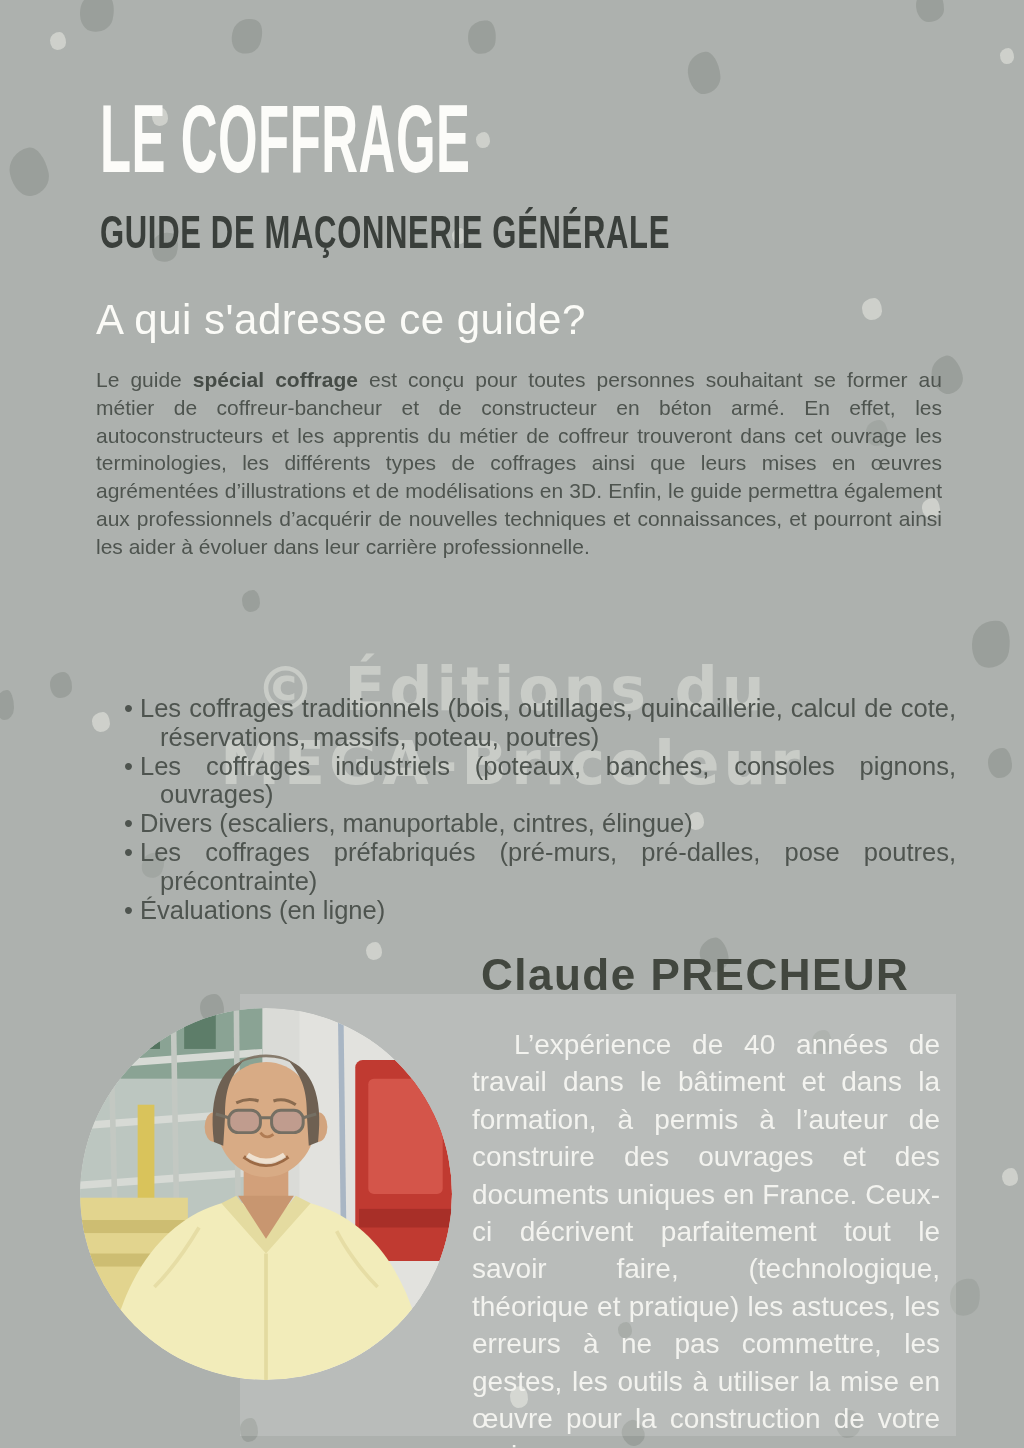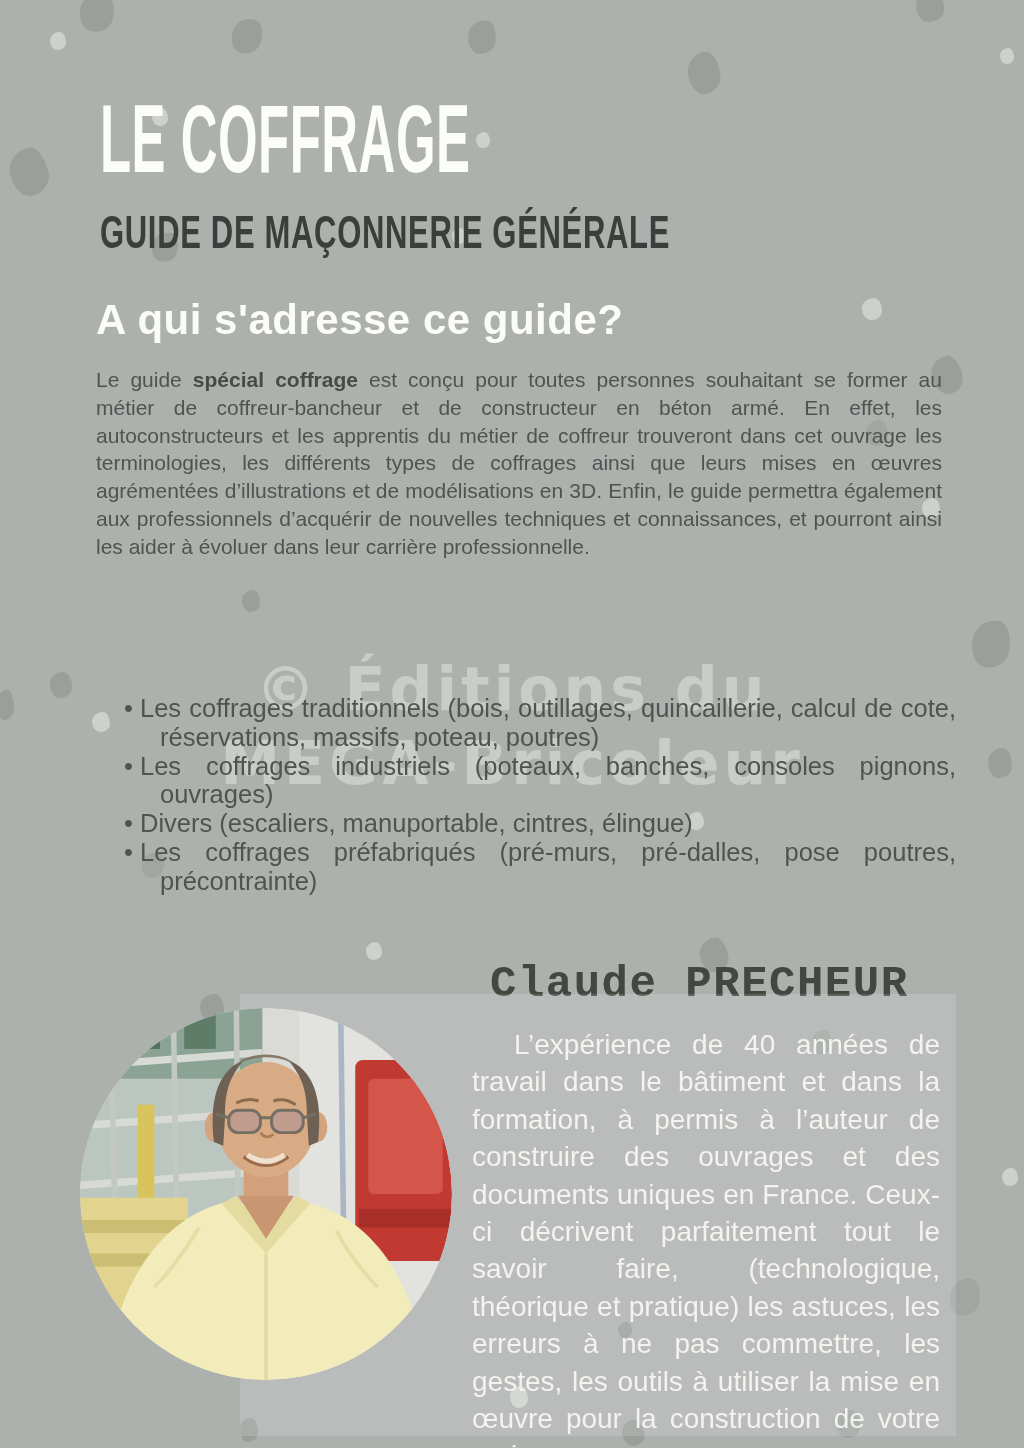--- a/index.html
+++ b/index.html
@@ -24,39 +24,39 @@
     position:absolute;left:100px;top:84px;margin:0;white-space:nowrap;
     font-size:96px;font-weight:bold;color:#fcfcf9;
     transform:scaleX(.53);transform-origin:0 0;letter-spacing:1px;
   }
   .subtitle{
     position:absolute;left:100px;top:204px;margin:0;white-space:nowrap;
     font-size:47px;font-weight:bold;color:#3a3f3b;
     transform:scaleX(.66);transform-origin:0 0;letter-spacing:1px;
   }
   .sechead{
-    position:absolute;margin:0;font-size:42px;font-weight:bold;
+    position:absolute;margin:0;font-size:42px;font-weight:normal;
     color:#fbfbf7;letter-spacing:.5px;white-space:nowrap;text-align:center;
   }
   .h-audience{left:96px;top:296px;}
   .h-points{left:96px;top:616px;}
   .bodypar{
     position:absolute;left:96px;top:366px;width:846px;margin:0;
     font-size:21px;line-height:27.8px;color:#4e544f;text-align:justify;
   }
   .bodypar b{color:#454b46;}
   .points{
     position:absolute;left:96px;top:686px;width:852px;margin:8px;padding:0;
     list-style:none;font-size:25.5px;line-height:28.8px;color:#4e544f;
   }
   .points li{position:relative;padding-left:56px;text-indent:-20px;text-align:justify;}
   .points li::before{content:"\2022";position:absolute;left:20px;top:0;text-indent:0;color:#4e544f;}
   .author-name{
-    position:absolute;left:481px;top:950px;margin:9px;white-space:nowrap;
-    font-size:44px;font-weight:bold;color:#42473f;letter-spacing:1.5px;font-family:Liberation Mono, monospace;
+    position:absolute;left:481px;top:950px;margin:0;white-space:nowrap;
+    font-size:44px;font-weight:bold;color:#42473f;letter-spacing:1.5px;
   }
   .panel{
     position:absolute;left:240px;top:994px;width:716px;height:442px;
     background:rgba(255,255,255,.15);
   }
   .photo{
     position:absolute;left:80px;top:1008px;width:372px;height:372px;
     border-radius:50%;overflow:hidden;
   }
   .photo svg{display:block;}
@@ -127,20 +127,21 @@
     <h3 class="sechead h-audience">A qui s'adresse ce guide?</h3>
 
     <p class="bodypar"><span>Le guide </span><b>spécial coffrage</b><span> est conçu pour toutes personnes souhaitant se former au métier de coffreur-bancheur et de constructeur en béton armé. En effet, les autoconstructeurs et les apprentis du métier de coffreur trouveront dans cet ouvrage les terminologies, les différents types de coffrages ainsi que leurs mises en œuvres agrémentées d’illustrations et de modélisations en 3D. Enfin, le guide permettra également aux professionnels d’acquérir de nouvelles techniques et connaissances, et pourront ainsi les aider à évoluer dans leur carrière professionnelle.</span></p>
 
 
     <ul class="points">
       <li>Les coffrages traditionnels (bois, outillages, quincaillerie, calcul de cote, réservations, massifs, poteau, poutres)</li>
       <li>Les coffrages industriels (poteaux, banches, consoles pignons, ouvrages)</li>
       <li>Divers (escaliers, manuportable, cintres, élingue)</li>
       <li>Les coffrages préfabriqués (pré-murs, pré-dalles, pose poutres, précontrainte)</li>
+      <li>Évaluations (en ligne)</li>
     </ul>
 
     <h3 class="author-name">Claude PRECHEUR</h3>
 
     <div class="panel"></div>
 
     <div class="photo">
       <svg viewBox="0 0 200 200" width="372" height="372">
         <defs>
             <clipPath id="pc">

